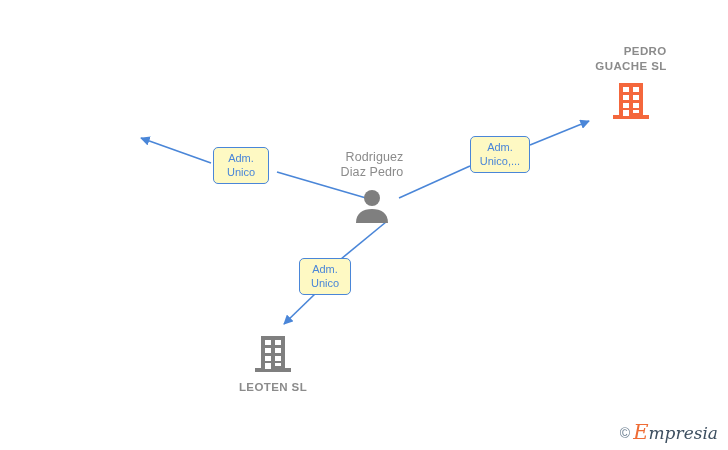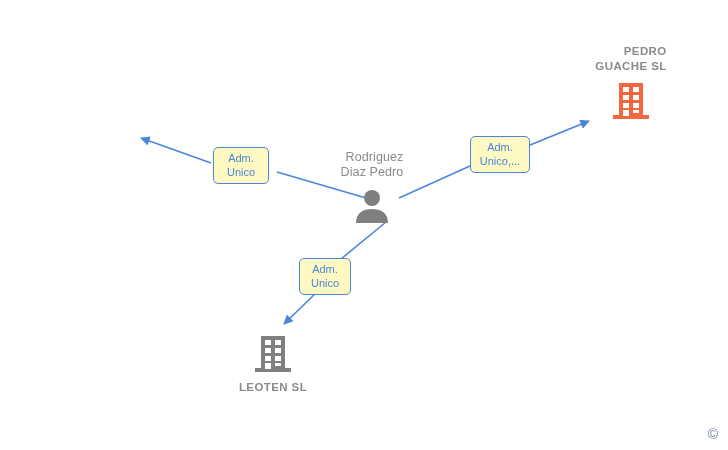--- a/index.html
+++ b/index.html
@@ -189,15 +189,16 @@
 Unico</div>
 
   <div class="rel-box" style="left:470px; top:136px; width:60px;">Adm.
 Unico,...</div>
 
   <div class="rel-box" style="left:299px; top:258px; width:52px;">Adm.
 Unico</div>
 
   <div id="watermark">
     <span class="copy">©</span>
+    <span class="brand"><span class="cap">E</span><span>mpresia</span></span>
   </div>
 
 </div>
 
 </body></html>

